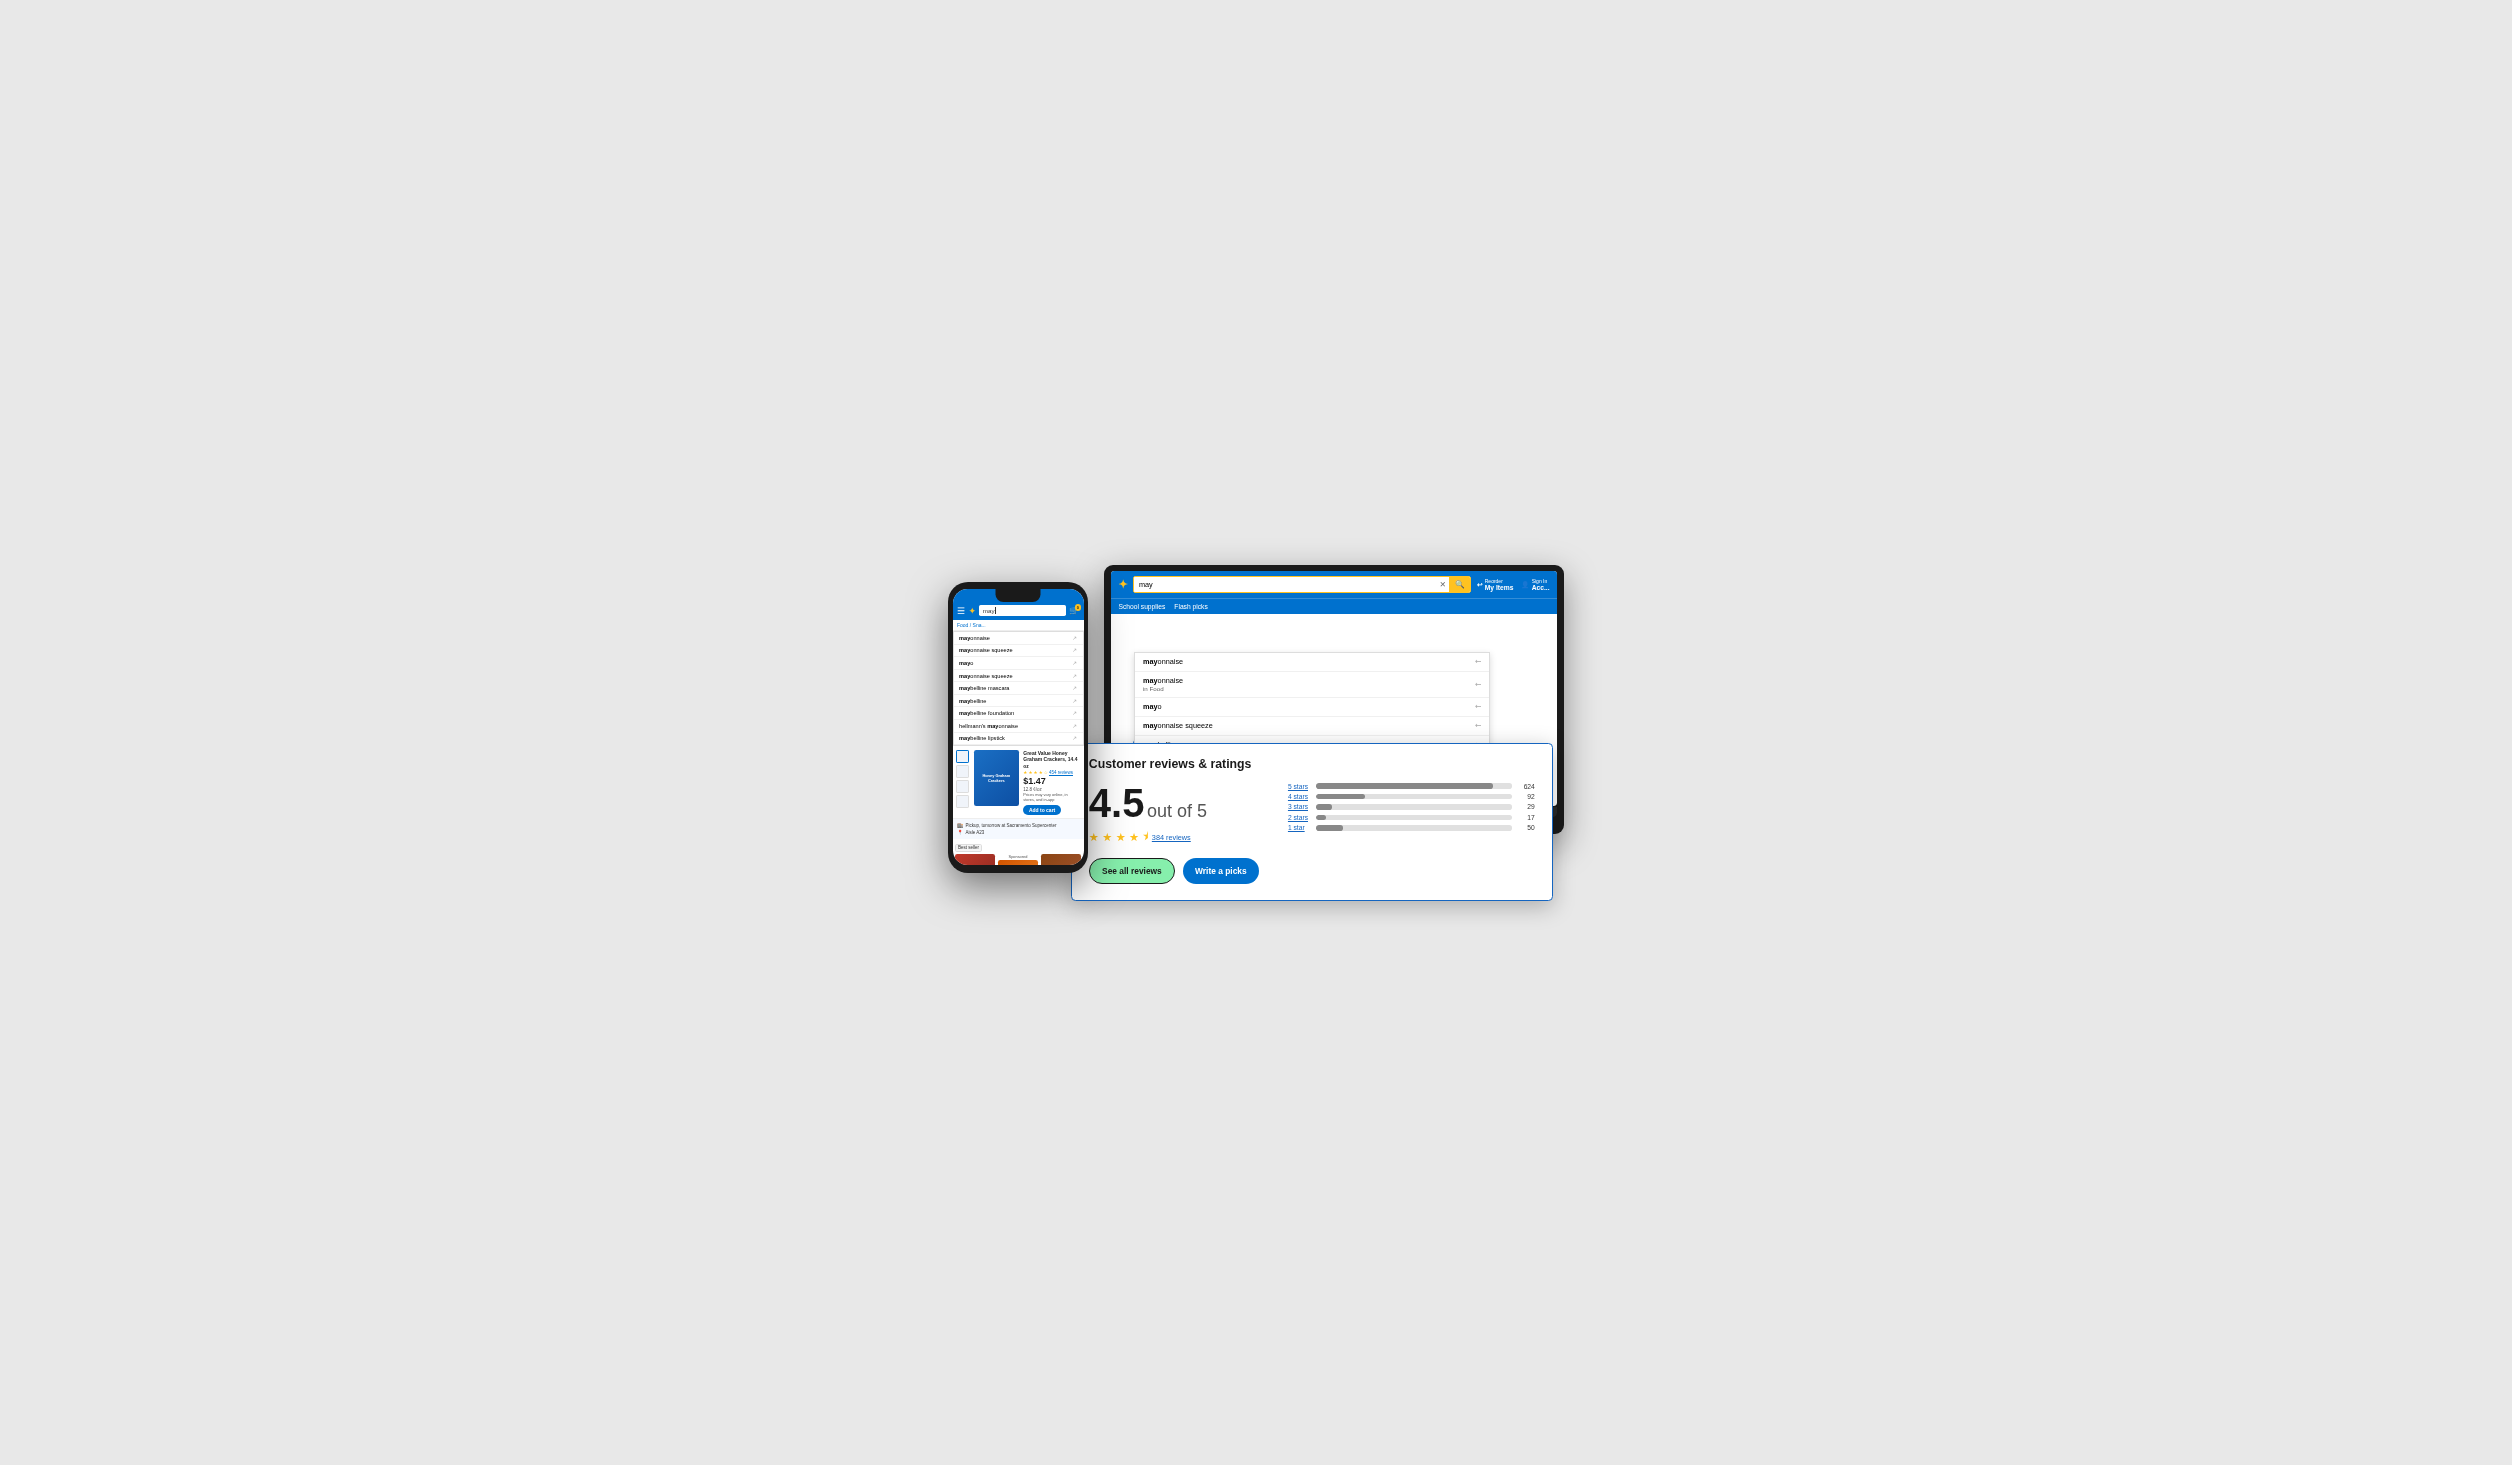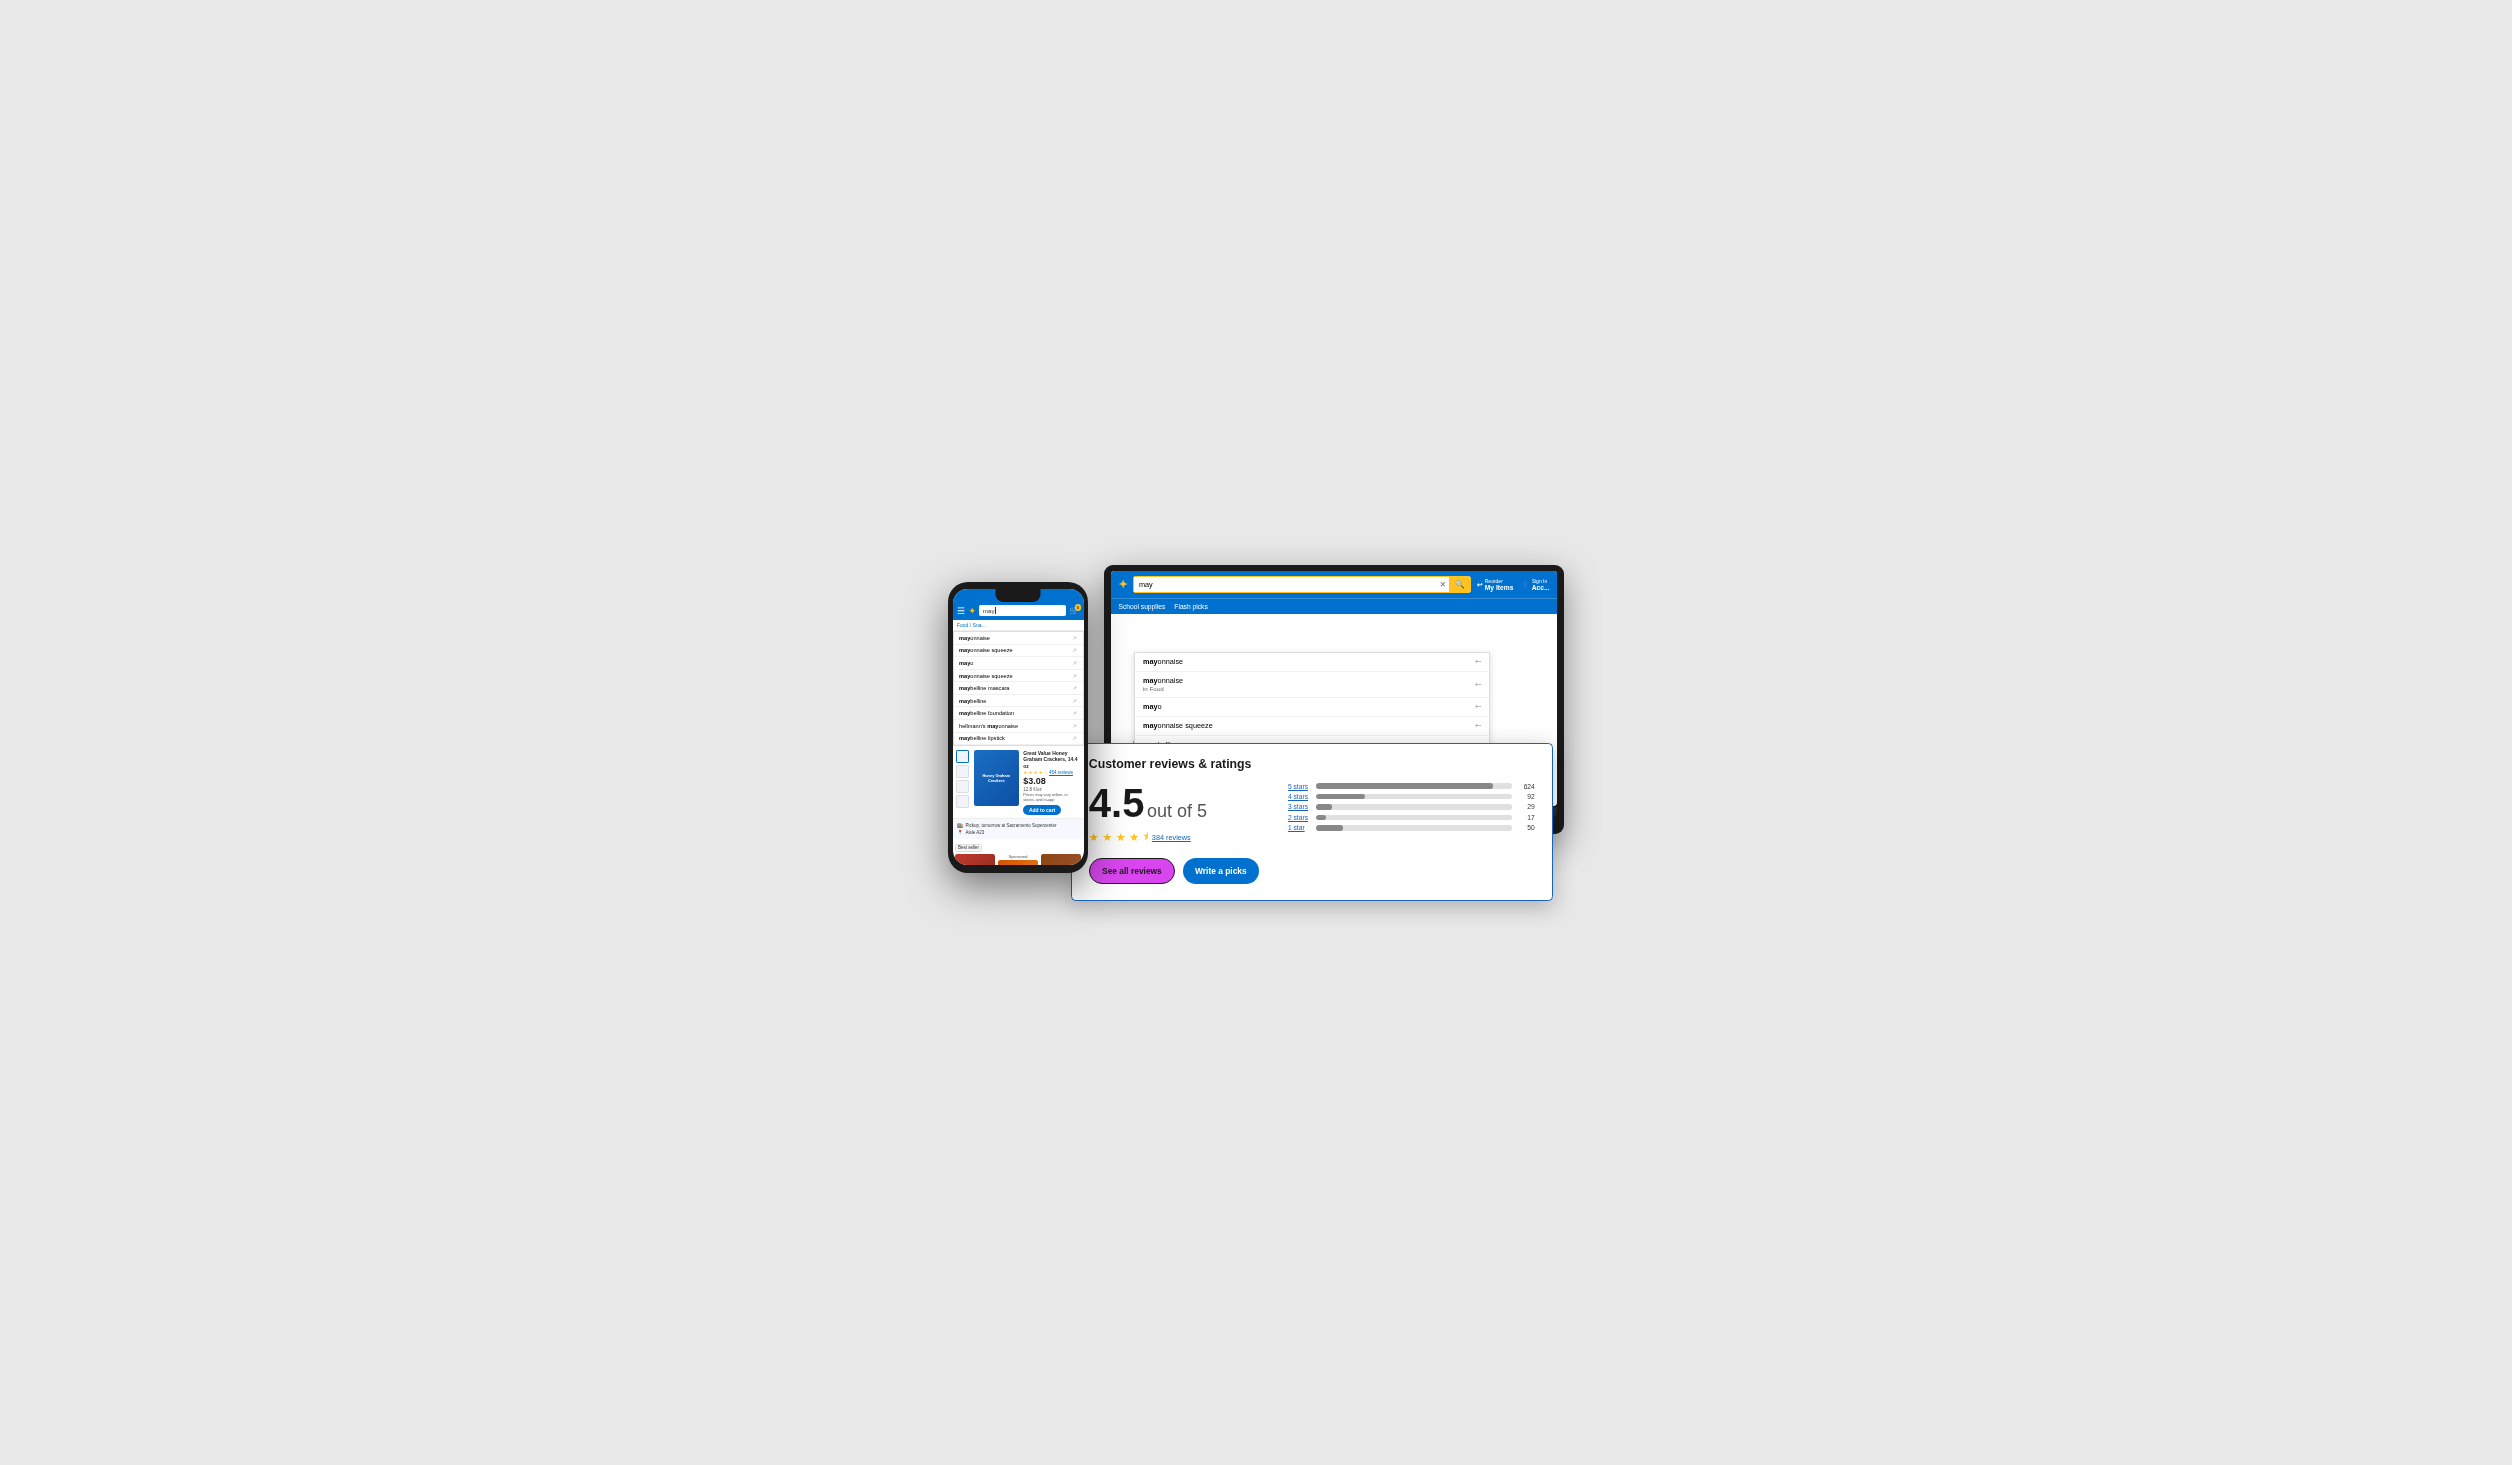--- a/index.html
+++ b/index.html
@@ -289,21 +289,21 @@
     }
 
     .reviews-actions {
       display: flex;
       gap: 7.8px;
       margin-top: 11.2px;
     }
 
     .btn-see-reviews {
       border: 1.1px solid #1a1a1a;
-      background: #d946ef;
+      background: #86efac;
       border-radius: 14px;
       padding: 6.7px 12.3px;
       font-size: 8.4px;
       font-weight: 600;
       cursor: pointer;
       color: #1a1a1a;
     }
 
     .btn-write-review {
       background: #0071ce;
@@ -858,21 +858,21 @@
           <div class="phone-product-info">
             <div class="phone-product-title">Great Value Honey Graham Crackers, 14.4 oz</div>
             <div class="phone-stars">
               <span>★</span>
               <span>★</span>
               <span>★</span>
               <span>★</span>
               <span>☆</span>
               <span class="phone-reviews-link">454 reviews</span>
             </div>
-            <div class="phone-price">$3.08</div>
+            <div class="phone-price">$1.47</div>
             <div class="phone-price-sub">12.8 ¢/oz</div>
             <div class="phone-price-note">Prices may vary online, in stores, and in-app</div>
             <button class="phone-add-btn">Add to cart</button>
           </div>
         </div>
 
         <div class="phone-delivery">
           <div class="phone-delivery-item">
             <span class="delivery-icon">🏬</span>
             <span>Pickup, tomorrow at Sacramento Supercenter</span>

